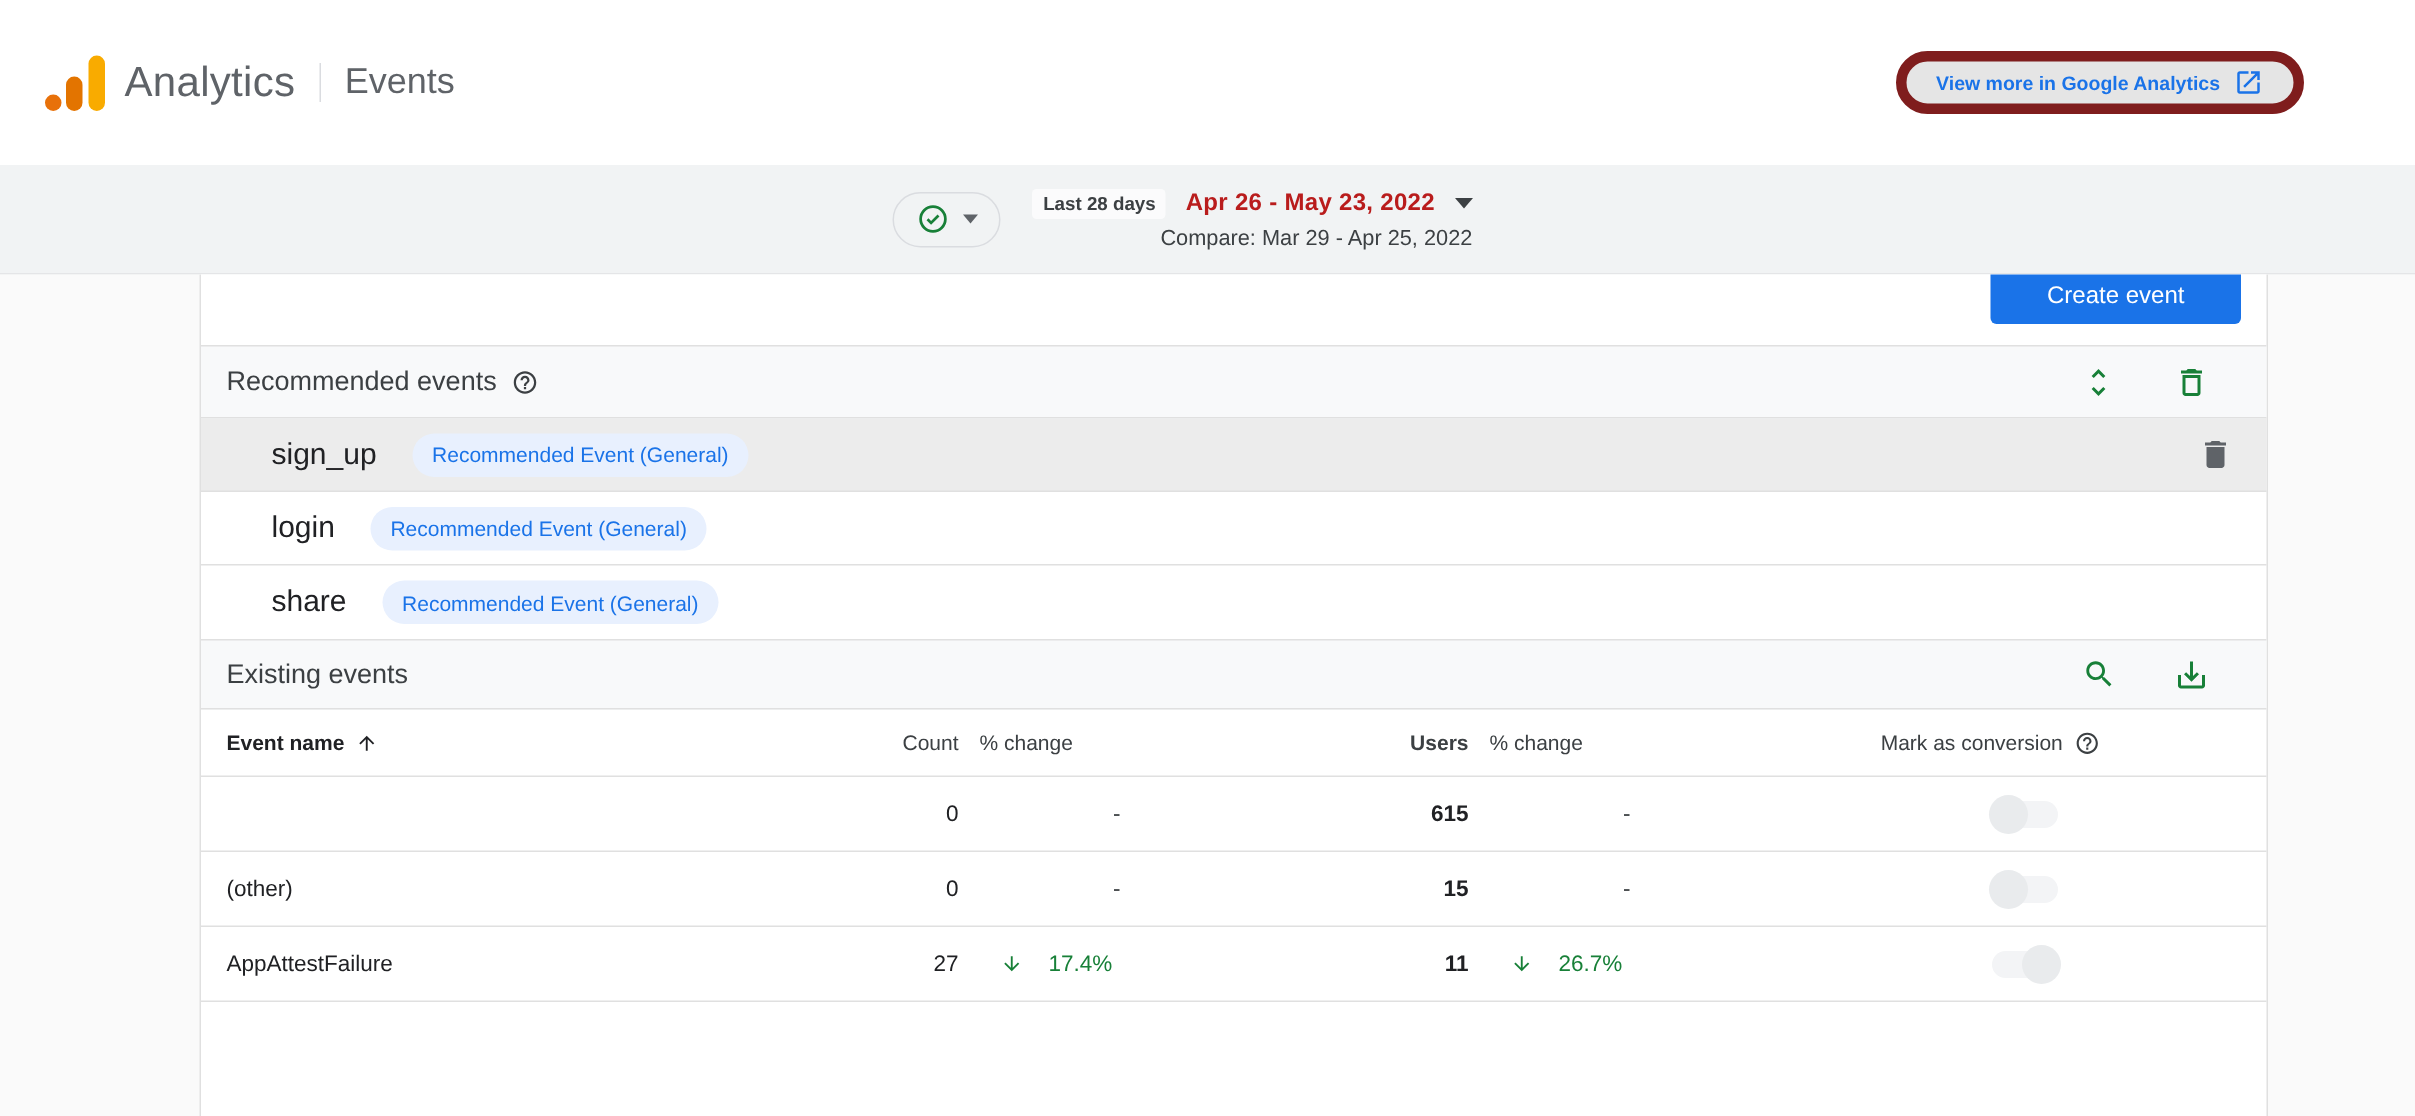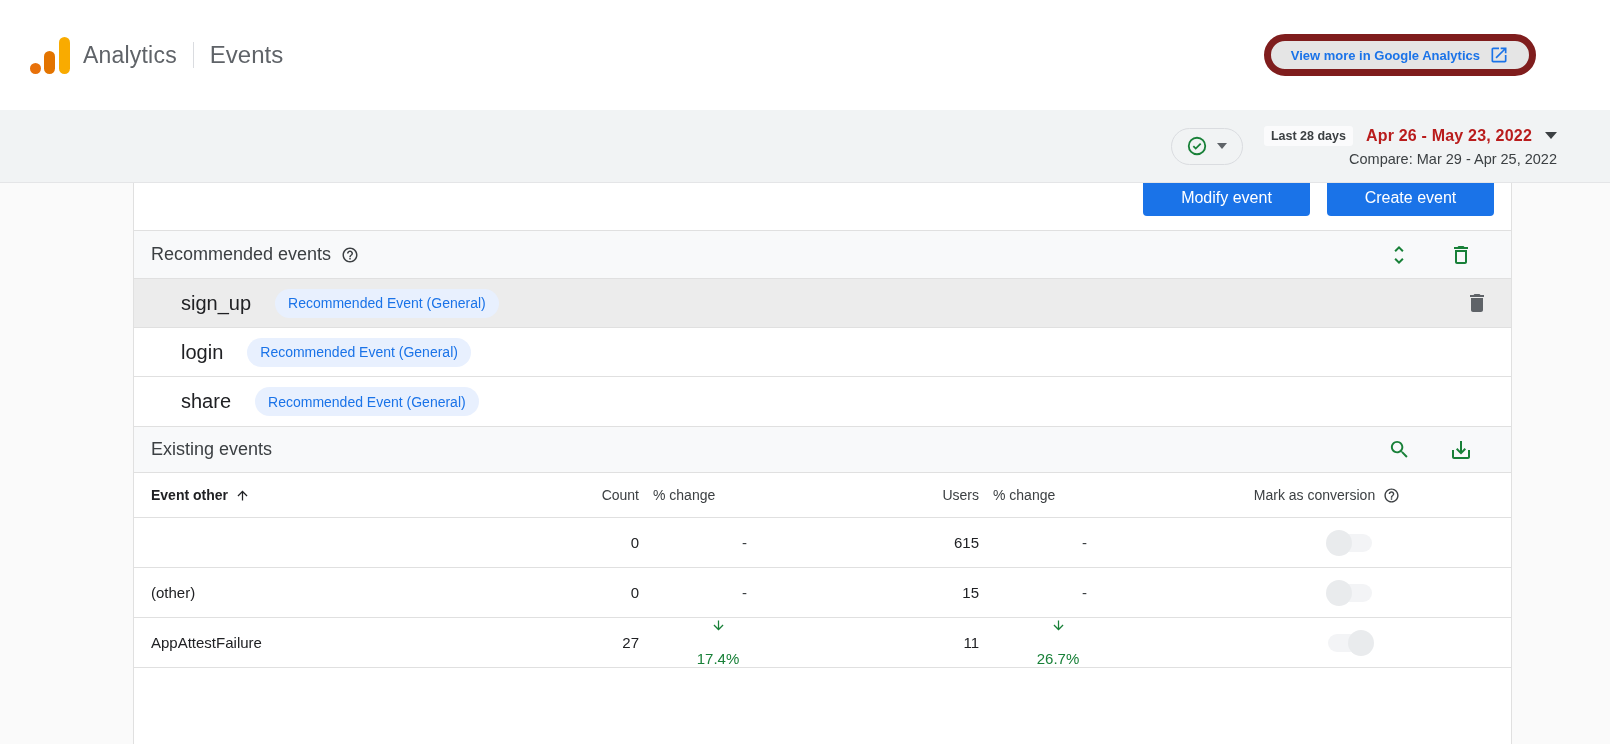--- a/index.html
+++ b/index.html
@@ -7,30 +7,30 @@
     font-family:"Liberation Sans", sans-serif; color:#202124; }
 
   
   .app-header { height:110px; background:#fff; display:flex; align-items:center;
     justify-content:space-between; padding:0 74px 0 30px; }
   .brand { display:flex; align-items:center; }
   .ga-logo { position:relative; width:40px; height:38px; margin-right:13px; }
   .ga-logo .bar-tall { position:absolute; right:0; bottom:0; width:11px; height:37px; border-radius:5.5px; background:#f9ab00; }
   .ga-logo .bar-mid  { position:absolute; right:15px; bottom:0; width:11px; height:23px; border-radius:5.5px; background:#e37400; }
   .ga-logo .dot      { position:absolute; left:0; bottom:0; width:11px; height:11px; border-radius:50%; background:#e8710a; }
-  .app-name { font-size:23px; color:#5f6368; letter-spacing:.2px; }
+  .app-name { font-size:28px; color:#5f6368; letter-spacing:.2px; }
   .brand-divider { width:1px; height:26px; background:#dadce0; margin:0 16px; }
   .page-title { font-size:24px; color:#5f6368; }
   .view-more-btn { display:flex; align-items:center; gap:9px; height:42px; padding:0 20px;
     background:#e5e5e5; border:7px solid #7f1d1d; border-radius:22px; cursor:pointer;
     color:#1a73e8; font-size:13px; font-weight:700; font-family:inherit; }
 
   
   .toolbar { height:73px; background:#f1f3f4; border-bottom:1px solid #e4e5e7;
-    display:flex; align-items:center; justify-content:flex-end; padding:0 53px 0 20px;gap:21px; }
+    display:flex; align-items:center; justify-content:center; padding:0 53px 0 20px;gap:21px; }
   .status-pill { display:flex; align-items:center; justify-content:center; gap:9px;
     width:72px; height:37px; border:1px solid #dadce0; border-radius:19px; background:transparent; cursor:pointer; }
   .caret { width:0; height:0; border-left:5px solid transparent; border-right:5px solid transparent; border-top:6px solid #5f6368; }
   .date-block { display:flex; flex-direction:column; align-items:flex-end; gap:5px; }
   .date-line1 { display:flex; align-items:center; gap:13px; cursor:pointer; }
   .date-chip { font-size:12.5px; font-weight:700; color:#3c4043; background:rgba(255,255,255,.68); padding:3px 7px; border-radius:3px; }
   .date-range { font-size:16px; font-weight:700; color:#b91c1c; letter-spacing:.2px; }
   .date-caret { border-left:6px solid transparent; border-right:6px solid transparent; border-top:7px solid #3c4043; }
   .compare-text { font-size:14.5px; color:#3c4043; }
 
@@ -63,23 +63,23 @@
   
   .table-header { height:45px; display:flex; align-items:center; padding-left:17px;
     border-bottom:1px solid #e0e0e0; font-size:14px; color:#3c4043; }
   .t-row { height:50px; display:flex; align-items:center; padding-left:17px;
     border-bottom:1px solid #e0e0e0; font-size:15px; color:#202124; }
   .c-name  { flex:1; display:flex; align-items:center; gap:7px; }
   .table-header .c-name { font-weight:700; color:#202124; }
   .c-count { width:170px; text-align:right; }
   .c-chg   { width:130px; display:flex; align-items:center; }
   .c-chg.head { padding-left:14px; }
-  .c-chg.trend { padding-left:28px; gap:17px;flex-direction:column; }
+  .c-chg.trend { padding-left:28px; gap:17px; }
   .c-chg.dash { justify-content:flex-end; padding-right:22px; }
-  .c-users { width:210px; text-align:right; }
+  .c-users { width:210px; text-align:right;font-weight:bold; }
   .c-conv  { width:402px; display:flex; align-items:flex-end; justify-content:center; }
   .table-header .c-conv { gap:8px; margin-left:0; }
   .table-header .c-conv .conv-inner { display:flex; align-items:center; gap:8px; margin-left:34px; }
   .t-row .c-conv .toggle { margin-left:80px; }
   .pct { color:#188038; font-size:15px; }
   .dash-val { color:#3c4043; }
 
   .toggle { position:relative; width:44px; height:18px; border-radius:9px; background:#f3f4f6; cursor:pointer; }
   .toggle .knob { position:absolute; top:-4px; left:-2px; width:26px; height:26px; border-radius:50%; background:#e9ebed; }
   .toggle.on .knob { left:auto; right:-2px; }
@@ -127,21 +127,20 @@
       <span class="caret date-caret"></span>
     </div>
     <div class="compare-text">Compare: Mar 29 - Apr 25, 2022</div>
   </div>
 </div>
 
 <div class="main">
   <div class="card">
 
     <div class="actions-row">
-      <button class="primary-btn">Modify event</button>
       <button class="primary-btn">Create event</button>
     </div>
 
     <div class="section-header">
       <span class="section-title">Recommended events</span>
       <span class="help-icon">
         <svg width="18" height="18" viewBox="0 0 24 24" fill="#3c4043">
             <path d="M11 18h2v-2h-2v2zm1-16C6.48 2 2 6.48 2 12s4.48 10 10 10 10-4.48 10-10S17.52 2 12 2zm0 18c-4.41 0-8-3.59-8-8s3.59-8 8-8 8 3.59 8 8-3.59 8-8 8zm0-14c-2.21 0-4 1.79-4 4h2c0-1.1.9-2 2-2s2 .9 2 2c0 2-3 1.75-3 5h2c0-2.25 3-2.5 3-5 0-2.21-1.79-4-4-4z"></path>
           </svg>
       </span>
@@ -193,21 +192,21 @@
         <button class="icon-btn">
           <svg width="24" height="24" viewBox="0 0 24 24" fill="#188038">
               <path d="M19 12v7H5v-7H3v7c0 1.1.9 2 2 2h14c1.1 0 2-.9 2-2v-7h-2zm-6 .67l2.59-2.58L17 11.5l-5 5-5-5 1.41-1.41L11 12.67V3h2v9.67z"></path>
             </svg>
         </button>
       </div>
     </div>
 
     <div class="table-header">
       <div class="c-name">
-        <span>Event other</span>
+        <span>Event name</span>
         <span>
           <svg width="15" height="15" viewBox="0 0 24 24" fill="#202124">
               <path d="M4 12l1.41 1.41L11 7.83V20h2V7.83l5.58 5.59L20 12l-8-8-8 8z"></path>
             </svg>
         </span>
       </div>
       <div class="c-count">Count</div>
       <div class="c-chg head">% change</div>
       <div class="c-users">Users</div>
       <div class="c-chg head">% change</div>

